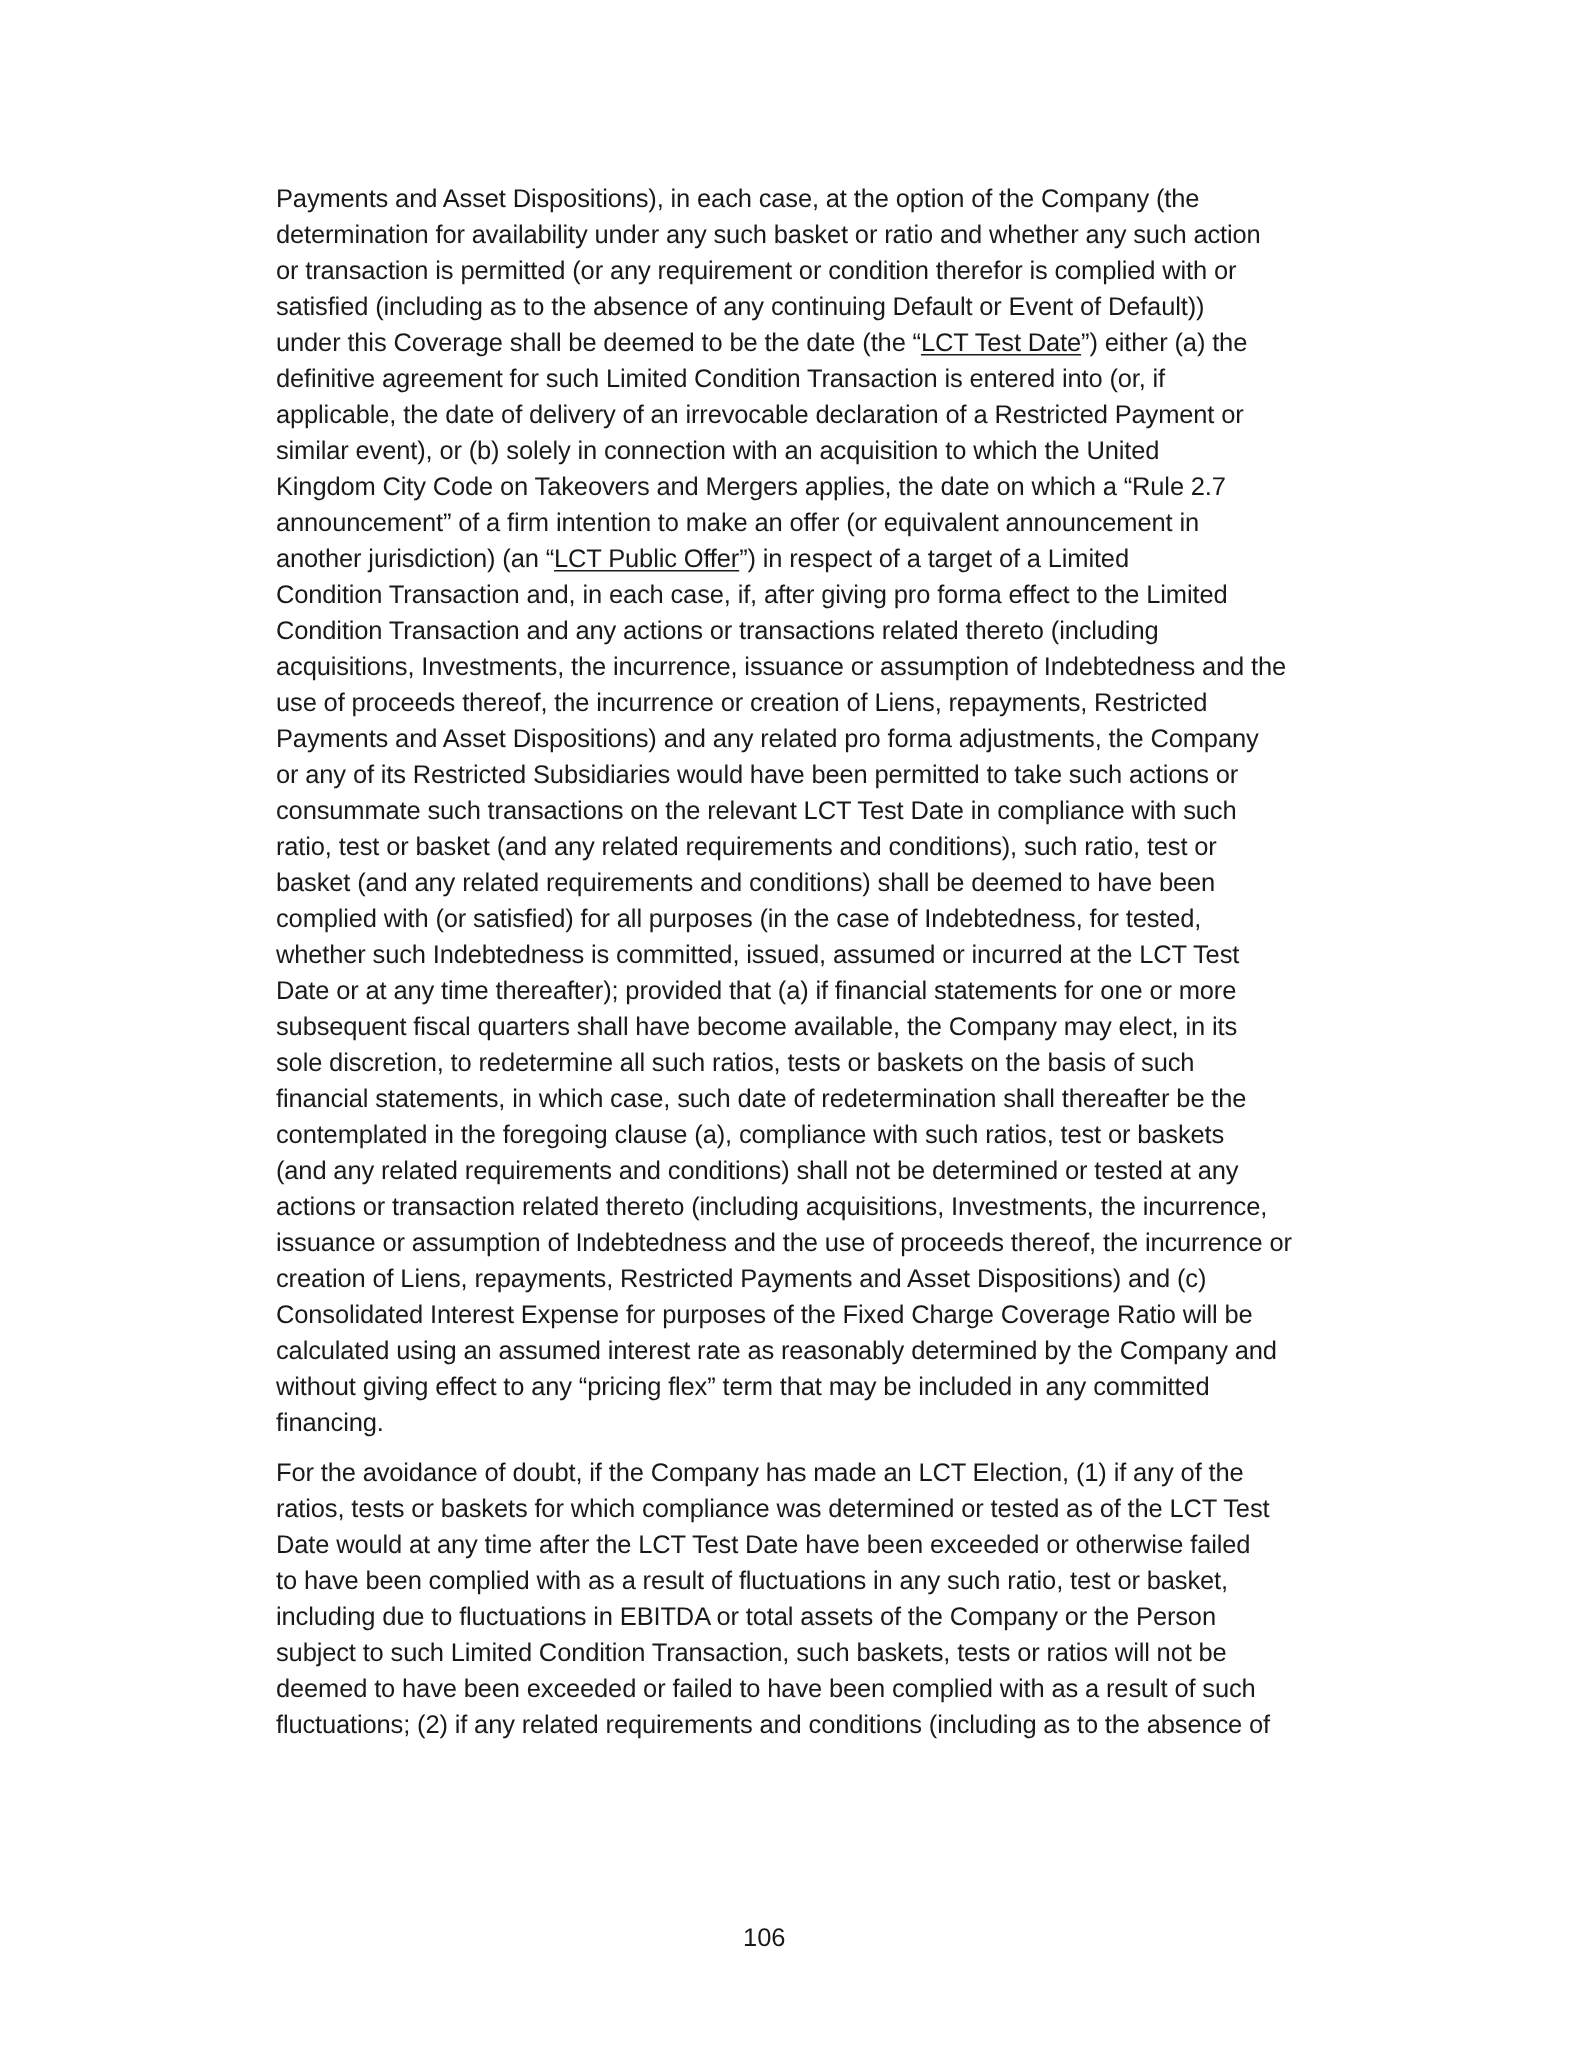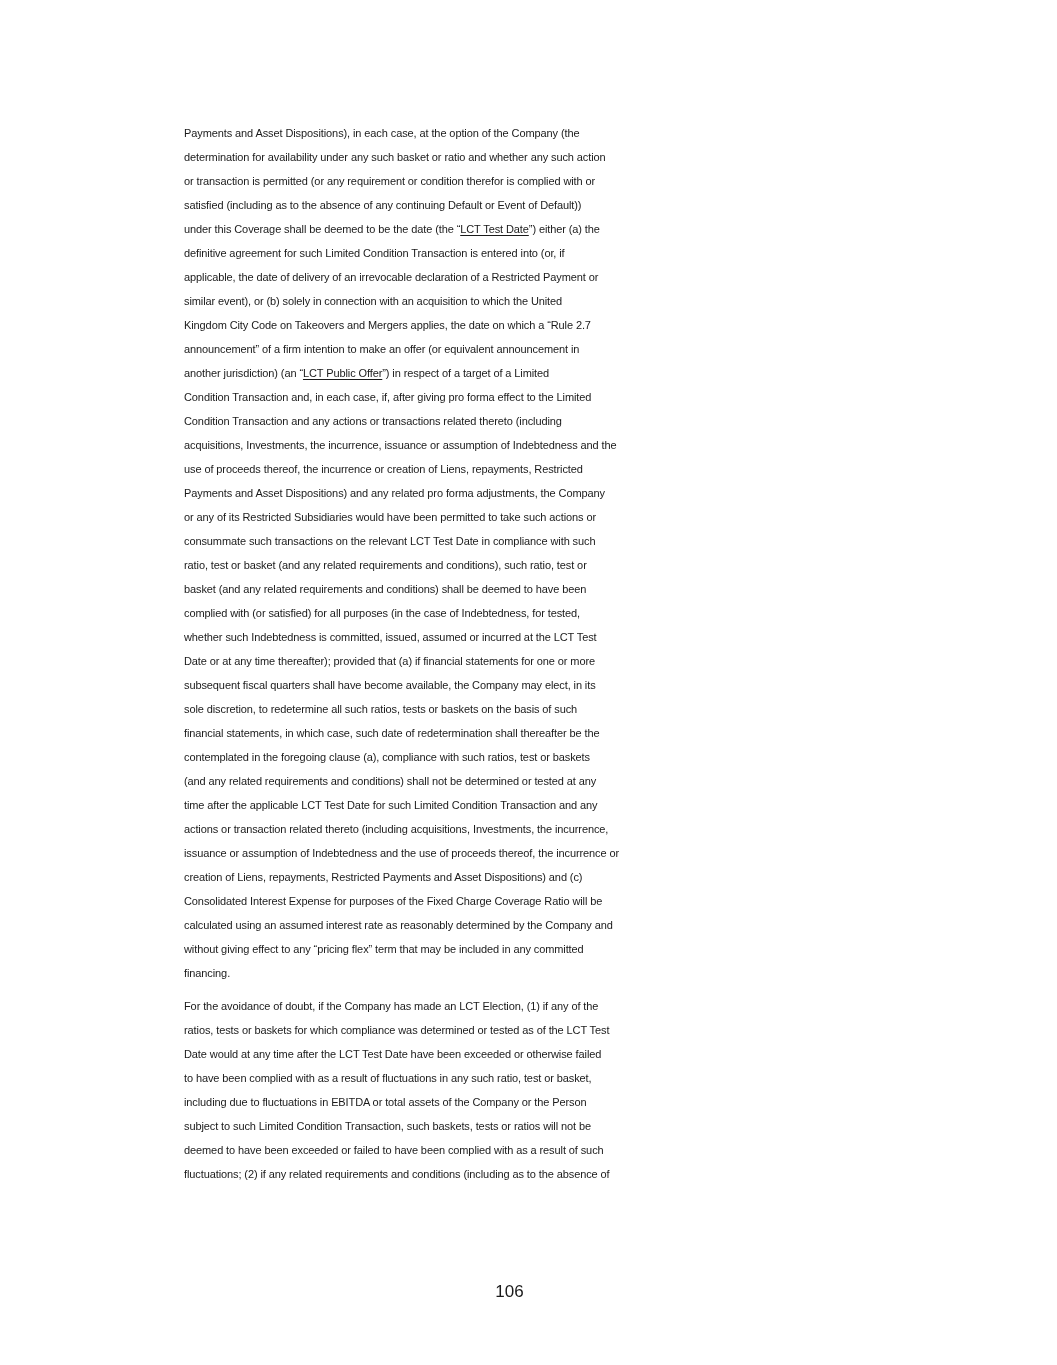--- a/index.html
+++ b/index.html
@@ -21,21 +21,21 @@
     top: 121px;
     width: 770px;
   }
   .para {
     margin: 0;
   }
   .para + .para {
     margin-top: 9px;
   }
   .line {
-    font-size: 11px;
+    font-size: 17px;
     line-height: 24px;
     letter-spacing: -0.1px;
     white-space: pre;
   }
   .u {
     text-decoration: underline;
     text-underline-offset: 2px;
   }
   .page-footer {
     position: absolute;
@@ -73,21 +73,20 @@
       <div class="line"><span>ratio, test or basket (and any related requirements and conditions), such ratio, test or</span></div>
       <div class="line"><span>basket (and any related requirements and conditions) shall be deemed to have been</span></div>
       <div class="line"><span>complied with (or satisfied) for all purposes (in the case of Indebtedness, for tested,</span></div>
       <div class="line"><span>whether such Indebtedness is committed, issued, assumed or incurred at the LCT Test</span></div>
       <div class="line"><span>Date or at any time thereafter); provided that (a) if financial statements for one or more</span></div>
       <div class="line"><span>subsequent fiscal quarters shall have become available, the Company may elect, in its</span></div>
       <div class="line"><span>sole discretion, to redetermine all such ratios, tests or baskets on the basis of such</span></div>
       <div class="line"><span>financial statements, in which case, such date of redetermination shall thereafter be the</span></div>
       <div class="line"><span>contemplated in the foregoing clause (a), compliance with such ratios, test or baskets</span></div>
       <div class="line"><span>(and any related requirements and conditions) shall not be determined or tested at any</span></div>
-      <div class="line"><span>time after the applicable LCT Test Date for such Limited Condition Transaction and any</span></div>
       <div class="line"><span>actions or transaction related thereto (including acquisitions, Investments, the incurrence,</span></div>
       <div class="line"><span>issuance or assumption of Indebtedness and the use of proceeds thereof, the incurrence or</span></div>
       <div class="line"><span>creation of Liens, repayments, Restricted Payments and Asset Dispositions) and (c)</span></div>
       <div class="line"><span>Consolidated Interest Expense for purposes of the Fixed Charge Coverage Ratio will be</span></div>
       <div class="line"><span>calculated using an assumed interest rate as reasonably determined by the Company and</span></div>
       <div class="line"><span>without giving effect to any “pricing flex” term that may be included in any committed</span></div>
       <div class="line"><span>financing.</span></div>
     </div>
     <div class="para">
       <div class="line"><span>For the avoidance of doubt, if the Company has made an LCT Election, (1) if any of the</span></div>

